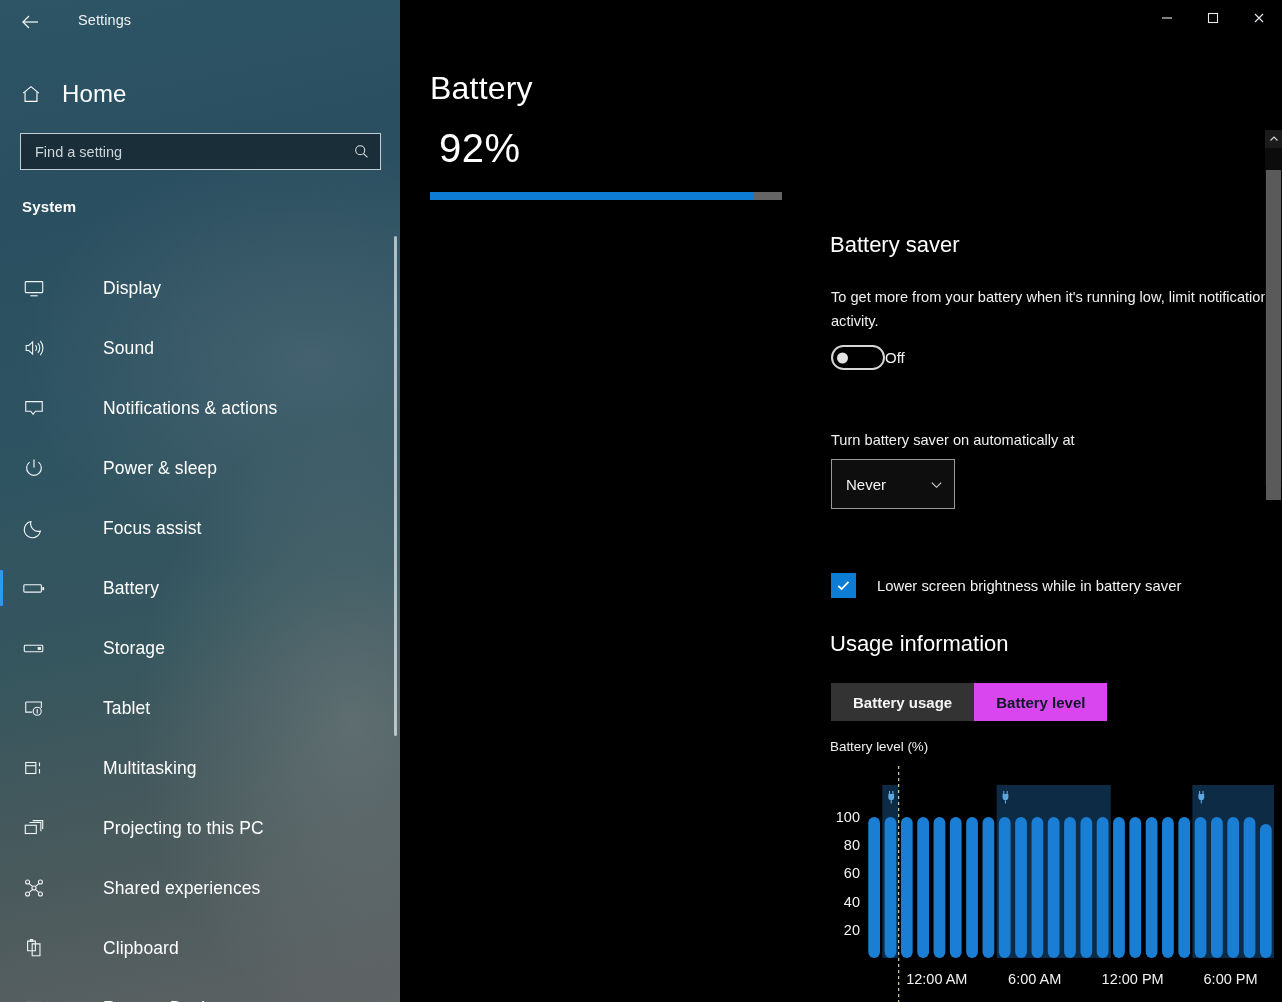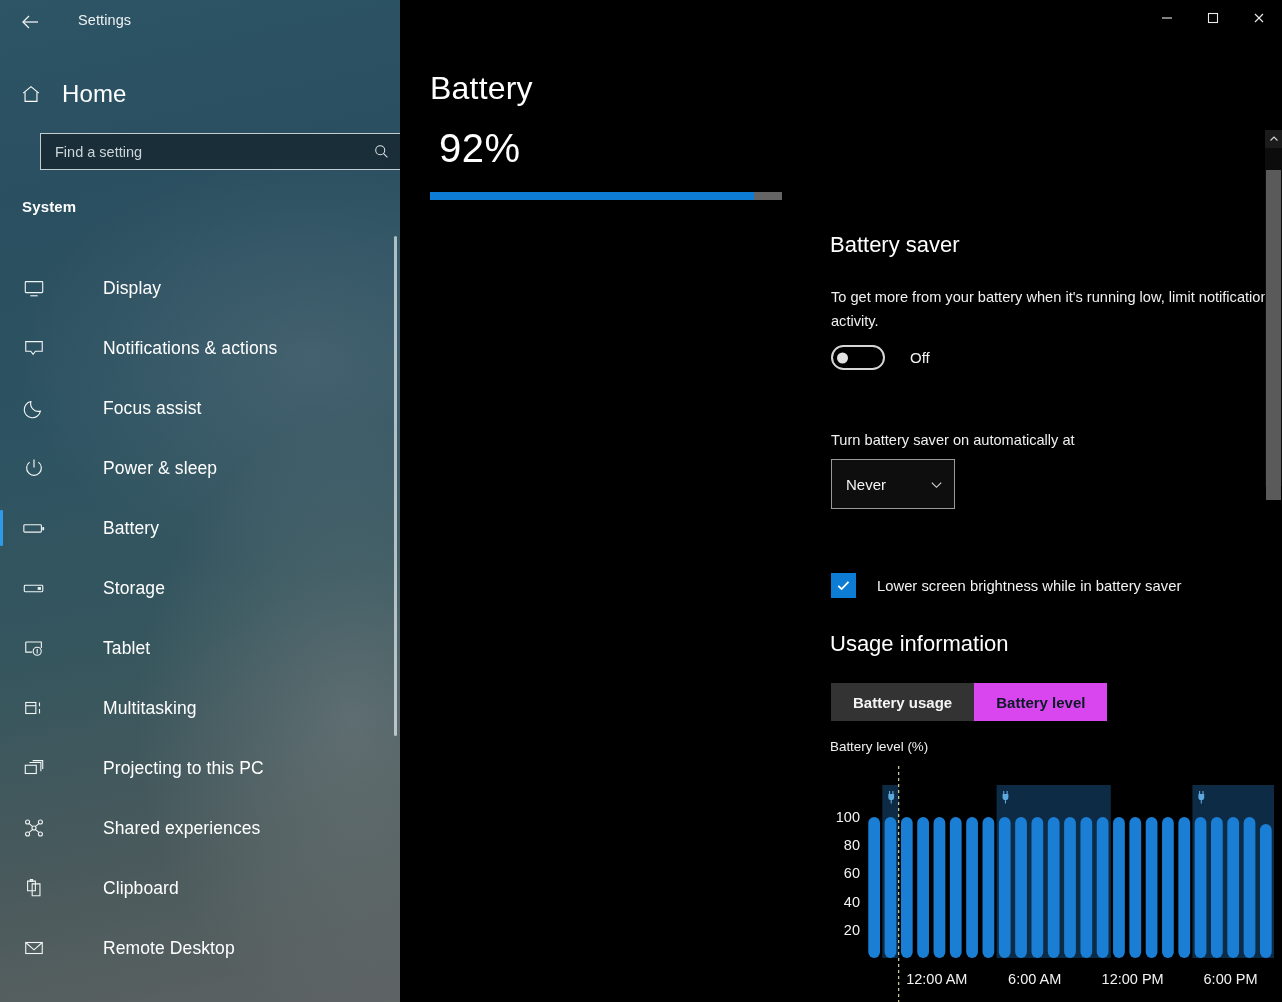--- a/index.html
+++ b/index.html
@@ -37,21 +37,21 @@
     position: absolute; left: 0; top: 74px; width: 400px; height: 40px;
     display: flex; align-items: center; padding-left: 20px;
   }
   .home-row .ic { width: 30px; color: #fff; display:flex; align-items:center; }
   .home-row .lbl { font-size: 24px; color: #fff; margin-left: 12px; letter-spacing: .1px; }
 
   .search-wrap {
     position: absolute; left: 20px; top: 133px; width: 361px; height: 37px;
     background: rgba(14,26,32,0.62);
     border: 1px solid #c3cdd2;
-    display: flex; align-items: center; margin-left: 20px;
+    display: flex; align-items: center;
   }
   .search-input {
     flex: 1; background: transparent; border: none; outline: none;
     color: #d9dfe2; font-size: 14.5px; font-family: inherit;
     padding: 0 8px 0 14px;
   }
   .search-input::placeholder { color: #cdd5d9; opacity: 1; }
   .search-icon { width: 38px; display: flex; align-items: center; justify-content: center; color: #dfe5e8; }
 
   .sb-section {
@@ -118,21 +118,21 @@
 
   .toggle-row { position: absolute; left: 431px; top: 345px; display: flex; align-items: center; }
   .toggle {
     width: 54px; height: 25px; border: 2px solid #d6d6d6; border-radius: 13px;
     position: relative; background: transparent;
   }
   .toggle .knob {
     position: absolute; left: 4px; top: 50%; transform: translateY(-50%);
     width: 11px; height: 11px; border-radius: 50%; background: #e3e3e3;
   }
-  .toggle-lbl { margin-left: 25px; font-size: 15px; color: #f3f3f3; }
+  .toggle-lbl { font-size: 15px; color: #f3f3f3; }
 
   .dd-label { position: absolute; left: 431px; top: 432px; font-size: 14.6px; color: #f0f0f0; }
   .dropdown {
     position: absolute; left: 431px; top: 459px; width: 124px; height: 50px;
     border: 1px solid #9a9a9a; background: #0e0e0e;
     display: flex; align-items: center; padding: 0 10px 0 14px;
   }
   .dropdown .val { flex: 1; font-size: 15px; color: #f4f4f4; }
   .dropdown .chev { color: #d8d8d8; display: flex; align-items: center; }
 
@@ -215,50 +215,62 @@
 
         <span class="ic">
           <svg width="22" height="22" viewBox="0 0 24 24" fill="none" stroke="currentColor" stroke-width="1.2">
             <rect x="2.5" y="5" width="19" height="12" rx="0.8"></rect>
               <path d="M8 20.5 H16"></path>
           </svg>
         </span>
         <span class="lbl">Display</span>
       </div>
 
+      <div class="navitem">
+
+        <span class="ic">
+          <svg width="22" height="22" viewBox="0 0 24 24" fill="none" stroke="currentColor" stroke-width="1.2">
+            <path d="M3.5 9.2 H6.3 L10.5 5.4 V18.6 L6.3 14.8 H3.5 Z"></path>
+            <path d="M13.6 9 A4.3 4.3 0 0 1 13.6 15"></path>
+            <path d="M16.2 6.6 A8 8 0 0 1 16.2 17.4"></path>
+            <path d="M18.8 4.3 A11.6 11.6 0 0 1 18.8 19.7"></path>
+          </svg>
+        </span>
+        <span class="lbl">Sound</span>
+      </div>
 
       <div class="navitem">
 
         <span class="ic">
           <svg width="22" height="22" viewBox="0 0 24 24" fill="none" stroke="currentColor" stroke-width="1.2">
             <path d="M3 5 H21 V15.5 H13.5 L11 19 L8.5 15.5 H3 Z"></path>
           </svg>
         </span>
         <span class="lbl">Notifications &amp; actions</span>
-      </div>
-
-      <div class="navitem">
-
-        <span class="ic">
-          <svg width="22" height="22" viewBox="0 0 24 24" fill="none" stroke="currentColor" stroke-width="1.2">
-            <path d="M19 15.4 A8.6 8.6 0 0 1 8.6 5 A8.9 8.9 0 1 0 19 15.4 Z"></path>
-          </svg>
-        </span>
-        <span class="lbl">Focus assist</span>
       </div>
 
       <div class="navitem">
 
         <span class="ic">
           <svg width="22" height="22" viewBox="0 0 24 24" fill="none" stroke="currentColor" stroke-width="1.3">
             <path d="M7.2 5.6 A8 8 0 1 0 16.8 5.6"></path>
               <path d="M12 2.8 V11.4"></path>
           </svg>
         </span>
         <span class="lbl">Power &amp; sleep</span>
+      </div>
+
+      <div class="navitem">
+
+        <span class="ic">
+          <svg width="22" height="22" viewBox="0 0 24 24" fill="none" stroke="currentColor" stroke-width="1.2">
+            <path d="M19 15.4 A8.6 8.6 0 0 1 8.6 5 A8.9 8.9 0 1 0 19 15.4 Z"></path>
+          </svg>
+        </span>
+        <span class="lbl">Focus assist</span>
       </div>
 
       <div class="navitem selected">
         <span class="sel-bar"></span>
         <span class="ic">
           <svg width="24" height="24" viewBox="0 0 26 24" fill="none" stroke="currentColor" stroke-width="1.2">
             <rect x="2" y="8.5" width="19" height="8" rx="1"></rect>
             <rect x="22" y="11" width="2" height="3.4" rx="0.6" fill="currentColor" stroke="none"></rect>
           </svg>
         </span>

